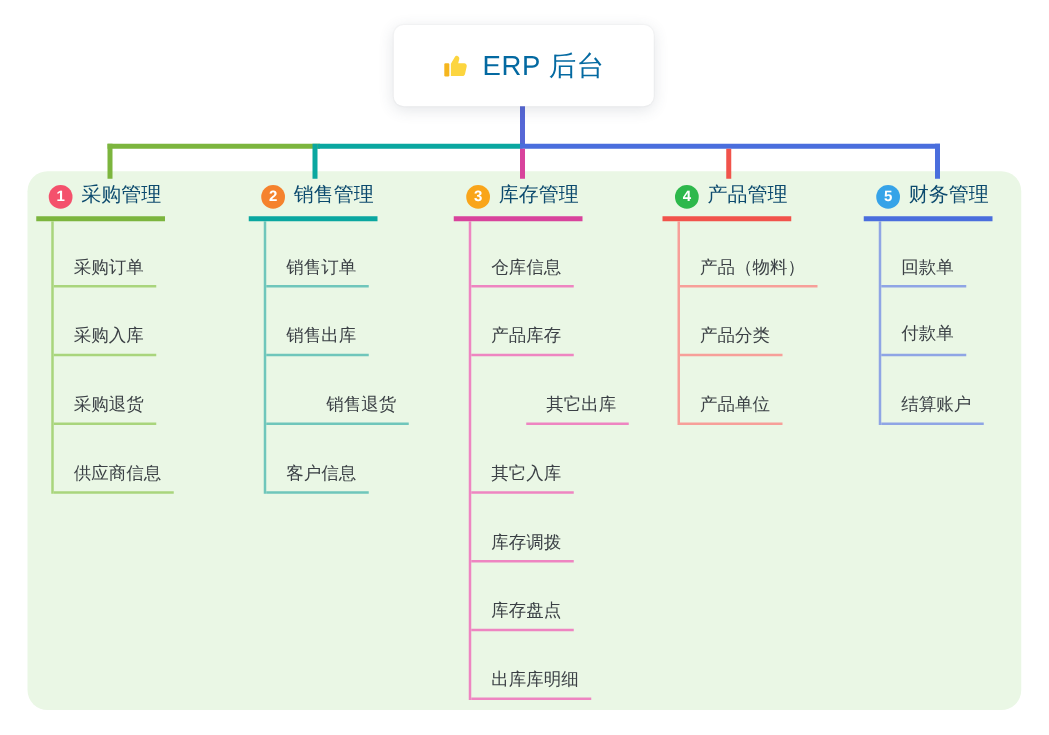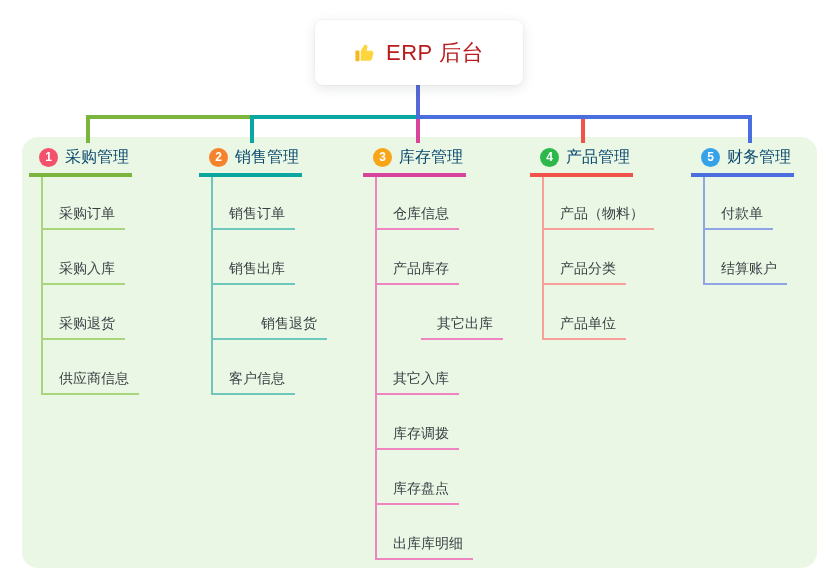--- a/index.html
+++ b/index.html
@@ -6,21 +6,21 @@
   html,body { width:839px; height:588px; background:#ffffff;
               font-family:"Liberation Sans","DejaVu Sans",sans-serif; }
   .canvas { position:relative; width:839px; height:588px; overflow:hidden; }
 
   
   .root-card { position:absolute; left:315px; top:20px; width:208px; height:65px;
                background:#ffffff; border-radius:8px;
                box-shadow:0 3px 12px rgba(60,70,90,.14), 0 0 0 1px rgba(0,0,0,.02);
                display:flex; align-items:center; justify-content:center; gap:9px;
                z-index:3; }
-  .root-card .root-label { font-size:22px; color:#b91c1c; letter-spacing:.5px; }
+  .root-card .root-label { font-size:22px; color:#0369a1; letter-spacing:.5px; }
 
   
   .panel { position:absolute; left:22px; top:137px; width:795px; height:431px;
            background:#eaf7e5; border-radius:16px; z-index:1; }
 
   
   .connectors { position:absolute; inset:0; z-index:2; pointer-events:none; }
   .seg { position:absolute; }
 
   
@@ -105,21 +105,22 @@
           <div class="child" style="border-bottom-color: rgb(247, 159, 153);">产品单位</div>
         </div>
   </div>
 
   <div class="branch" style="left: 669px;">
     <div class="branch-head" style="border-bottom-color: rgb(74, 110, 221);">
       <span class="badge" style="background-color: rgb(54, 163, 232);">5</span>
       <span class="branch-label">财务管理</span>
     </div>
     <div class="children" style="border-left-color: rgb(143, 165, 229);">
-          <div class="child" style="border-bottom-color: rgb(143, 165, 229);">付款单</div>
+          <div class="child" style="border-bottom-color: rgb(143, 165, 229);">回款单</div>
+          <div class="child" style="border-bottom-color: rgb(143, 165, 229); font-family: Liberation Serif, serif;">付款单</div>
           <div class="child" style="border-bottom-color: rgb(143, 165, 229);">结算账户</div>
         </div>
   </div>
 </div>
 
   <div class="connectors">
     <div class="seg" style="left: 416px; top: 84px; width: 4px; height: 34px; background-color: rgb(86, 103, 214);"></div>
     <div class="seg" style="left: 86px; top: 115px; width: 170px; height: 4px; background-color: rgb(124, 181, 62);"></div>
     <div class="seg" style="left: 254px; top: 115px; width: 164px; height: 4px; background-color: rgb(10, 167, 160);"></div>
     <div class="seg" style="left: 416px; top: 115px; width: 336px; height: 4px; background-color: rgb(74, 110, 221);"></div>

